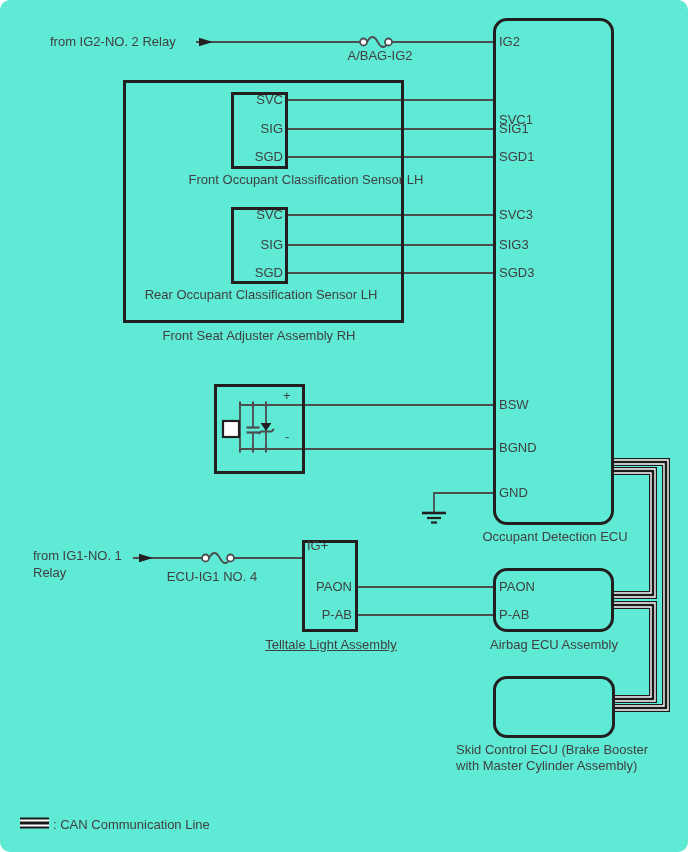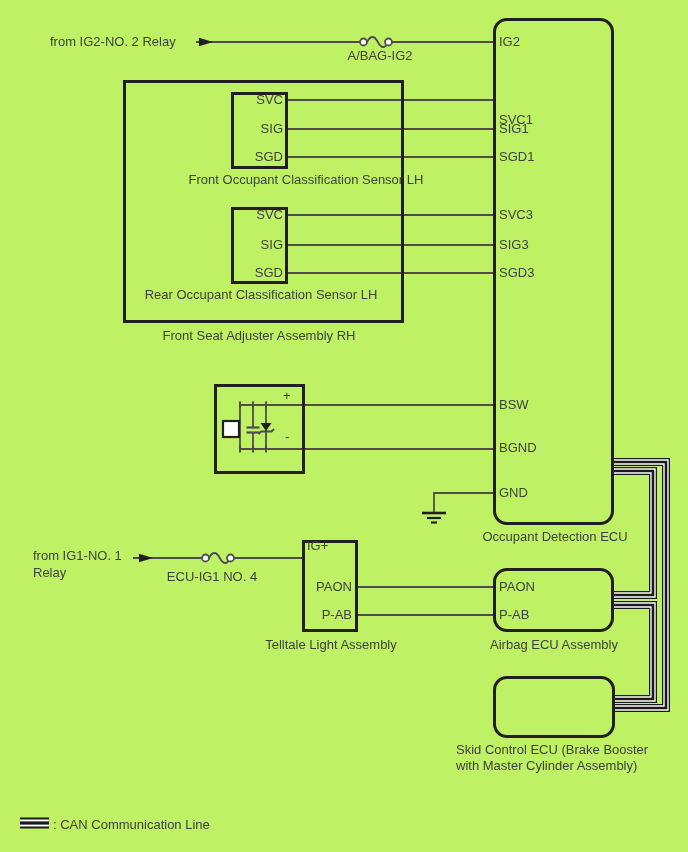--- a/index.html
+++ b/index.html
@@ -1,19 +1,19 @@
 <!DOCTYPE html>
 <html><head>
 <meta charset="utf-8">
 <style>
   html,body{margin:0;padding:0;background:#fff;}
   .canvas{
-    position:relative;width:688px;height:852px;background:#bef264;
+    position:relative;width:688px;height:852px;background:#5eead4;
     font-family:"Liberation Sans","DejaVu Sans",sans-serif;
-    color:#414042;overflow:hidden;
+    color:#414042;overflow:hidden;border-radius:10px;
   }
   svg.wires{position:absolute;left:0;top:0;}
   .box{position:absolute;box-sizing:border-box;border:3px solid #231f20;background:transparent;}
   .rbox{border-radius:14px;}
   .t{position:absolute;font-size:13px;line-height:16px;height:16px;white-space:nowrap;}
   .tc{transform:translateX(-50%);}
   .tr{text-align:right;}
 </style>
 </head>
 <body>
@@ -160,21 +160,21 @@
   <span class="t" style="left:499px;top:237px;">SIG3</span>
   <span class="t" style="left:499px;top:265px;">SGD3</span>
   <span class="t" style="left:499px;top:397px;">BSW</span>
   <span class="t" style="left:499px;top:440px;">BGND</span>
   <span class="t" style="left:499px;top:485px;">GND</span>
   <span class="t tc" style="left:555px;top:529px;">Occupant Detection ECU</span>
 
   <span class="t" style="left:307px;top:538px;">IG+</span>
   <span class="t tr" style="left:295px;width:57px;top:579px;">PAON</span>
   <span class="t tr" style="left:295px;width:57px;top:607px;">P-AB</span>
-  <span class="t tc" style="left:331px;top:637px;">Telltale Light Assembly</span>
+  <span class="t tc" style="left:331px;top:637px;text-decoration:underline;">Telltale Light Assembly</span>
 
   <span class="t" style="left:499px;top:579px;">PAON</span>
   <span class="t" style="left:499px;top:607px;">P-AB</span>
   <span class="t tc" style="left:554px;top:637px;">Airbag ECU Assembly</span>
 
   <span class="t" style="left:456px;top:742px;">Skid Control ECU (Brake Booster</span>
   <span class="t" style="left:456px;top:758px;">with Master Cylinder Assembly)</span>
 
   <span class="t" style="left:53px;top:817px;">: CAN Communication Line</span>
 

